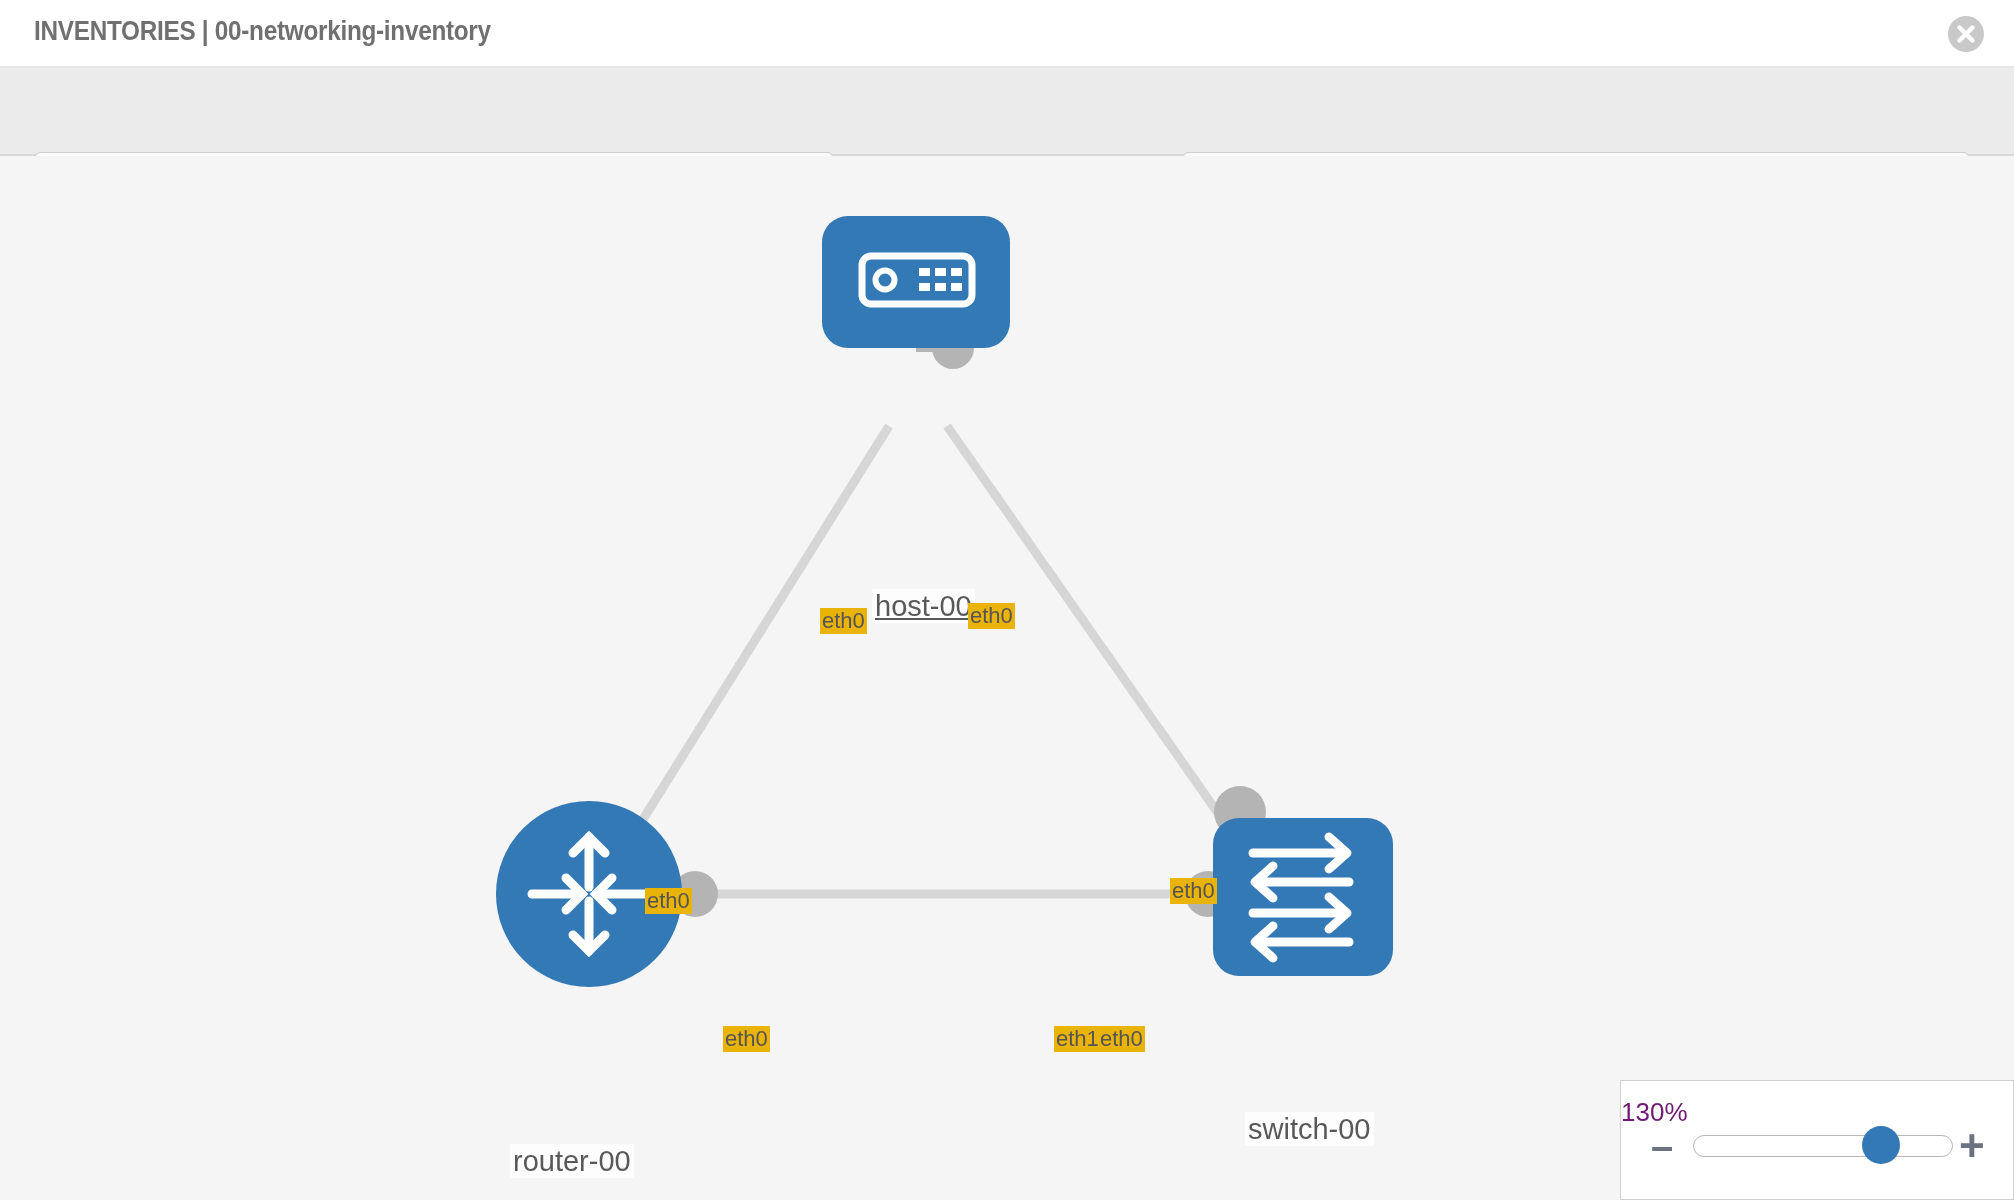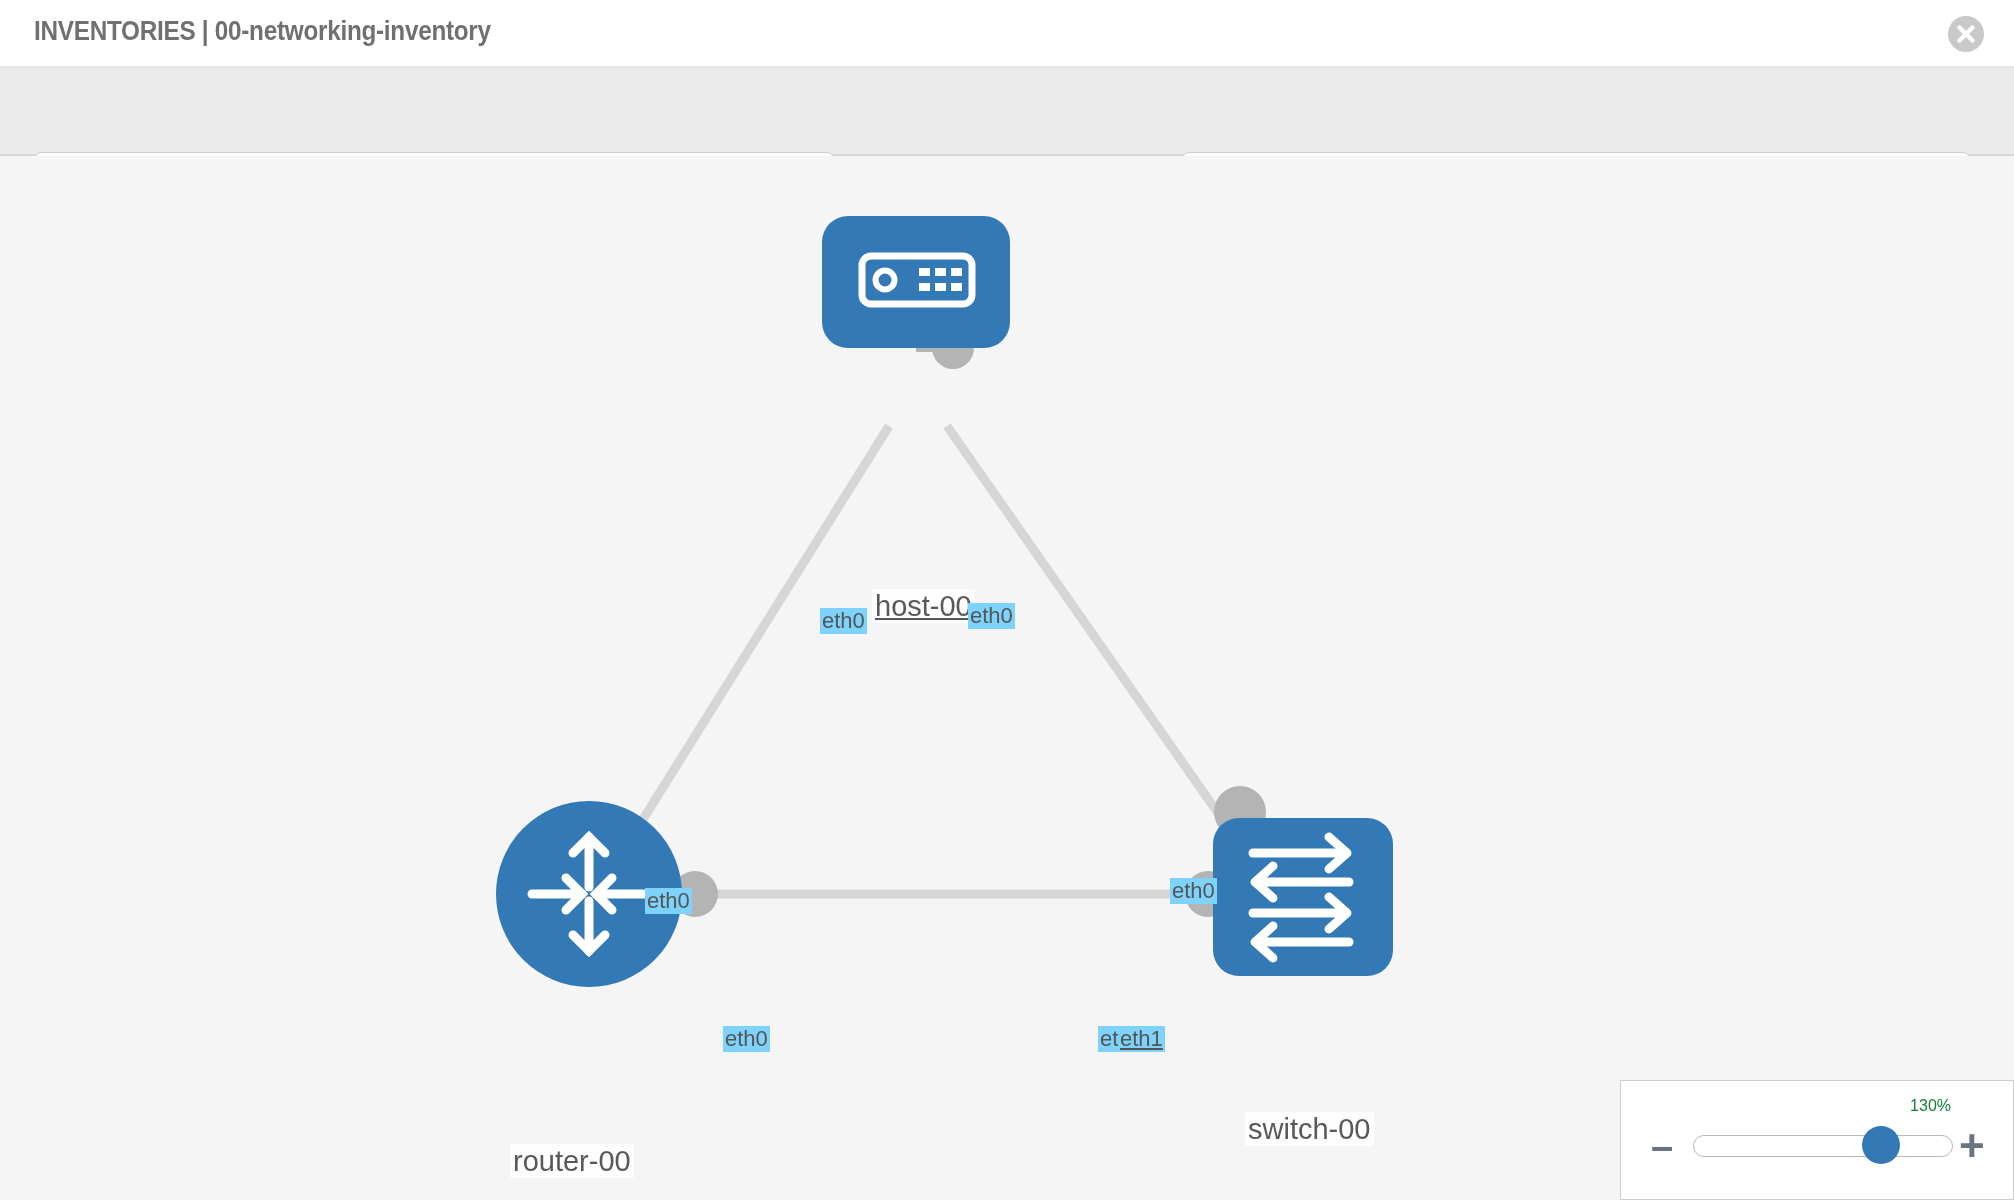--- a/index.html
+++ b/index.html
@@ -126,21 +126,21 @@
     background: #fdfdfd;
     color: #595959;
     font-family: "Liberation Sans", sans-serif;
     font-size: 29px;
     line-height: 34px;
     padding: 0 3px;
     white-space: nowrap;
   }
   .iface-label {
     position: absolute;
-    background: #7dd3fc;
+    background: #eab308;
     color: #555555;
     font-family: "Liberation Sans", sans-serif;
     font-size: 22px;
     line-height: 26px;
     padding: 0 2px;
     white-space: nowrap;
   }
 
   
   .zoom-panel {
@@ -151,24 +151,24 @@
     height: 120px;
     background: #ffffff;
     border: 1px solid #d0d0d0;
     box-sizing: border-box;
   }
   .zoom-value {
     position: absolute;
     top: 16px;
     left: 0;
     width: 330px;
-    text-align: right;
-    font-family: "Liberation Sans", sans-serif;
-    font-size: 16px;
-    color: #15803d;
+    text-align: left;
+    font-family: "Liberation Sans", sans-serif;
+    font-size: 26px;
+    color: #701a75;
   }
   .zoom-minus, .zoom-plus {
     position: absolute;
     top: 48px;
     color: #6b7280;
     cursor: pointer;
     user-select: none;
     font-family: "Liberation Sans", sans-serif;
     font-weight: bold;
   }
@@ -308,21 +308,21 @@
     <div class="node-label" style="left:872px; top:433px;text-decoration:underline;">host-00</div>
     <div class="node-label" style="left:510px; top:988px;">router-00</div>
     <div class="node-label" style="left:1245px; top:936px;margin-top:20px;">switch-00</div>
 
     <div class="iface-label" style="left:820px; top:452px;">eth0</div>
     <div class="iface-label" style="left:968px; top:447px;">eth0</div>
     <div class="iface-label" style="left:645px; top:732px;">eth0</div>
     <div class="iface-label" style="left:1170px; top:722px;">eth0</div>
     <div class="iface-label" style="left:723px; top:870px;">eth0</div>
     <div class="iface-label" style="left:1098px; top:870px;">eth0</div>
-    <div class="iface-label" style="left:1118px; top:870px;text-decoration:underline;">eth1</div>
+    <div class="iface-label" style="left:1054px; top:870px;">eth1</div>
 
   </div>
 
   <div class="zoom-panel">
     <div class="zoom-value">130%</div>
     <div class="zoom-minus">–</div>
     <div class="zoom-track"></div>
     <div class="zoom-thumb"></div>
     <div class="zoom-plus">+</div>
   </div>

